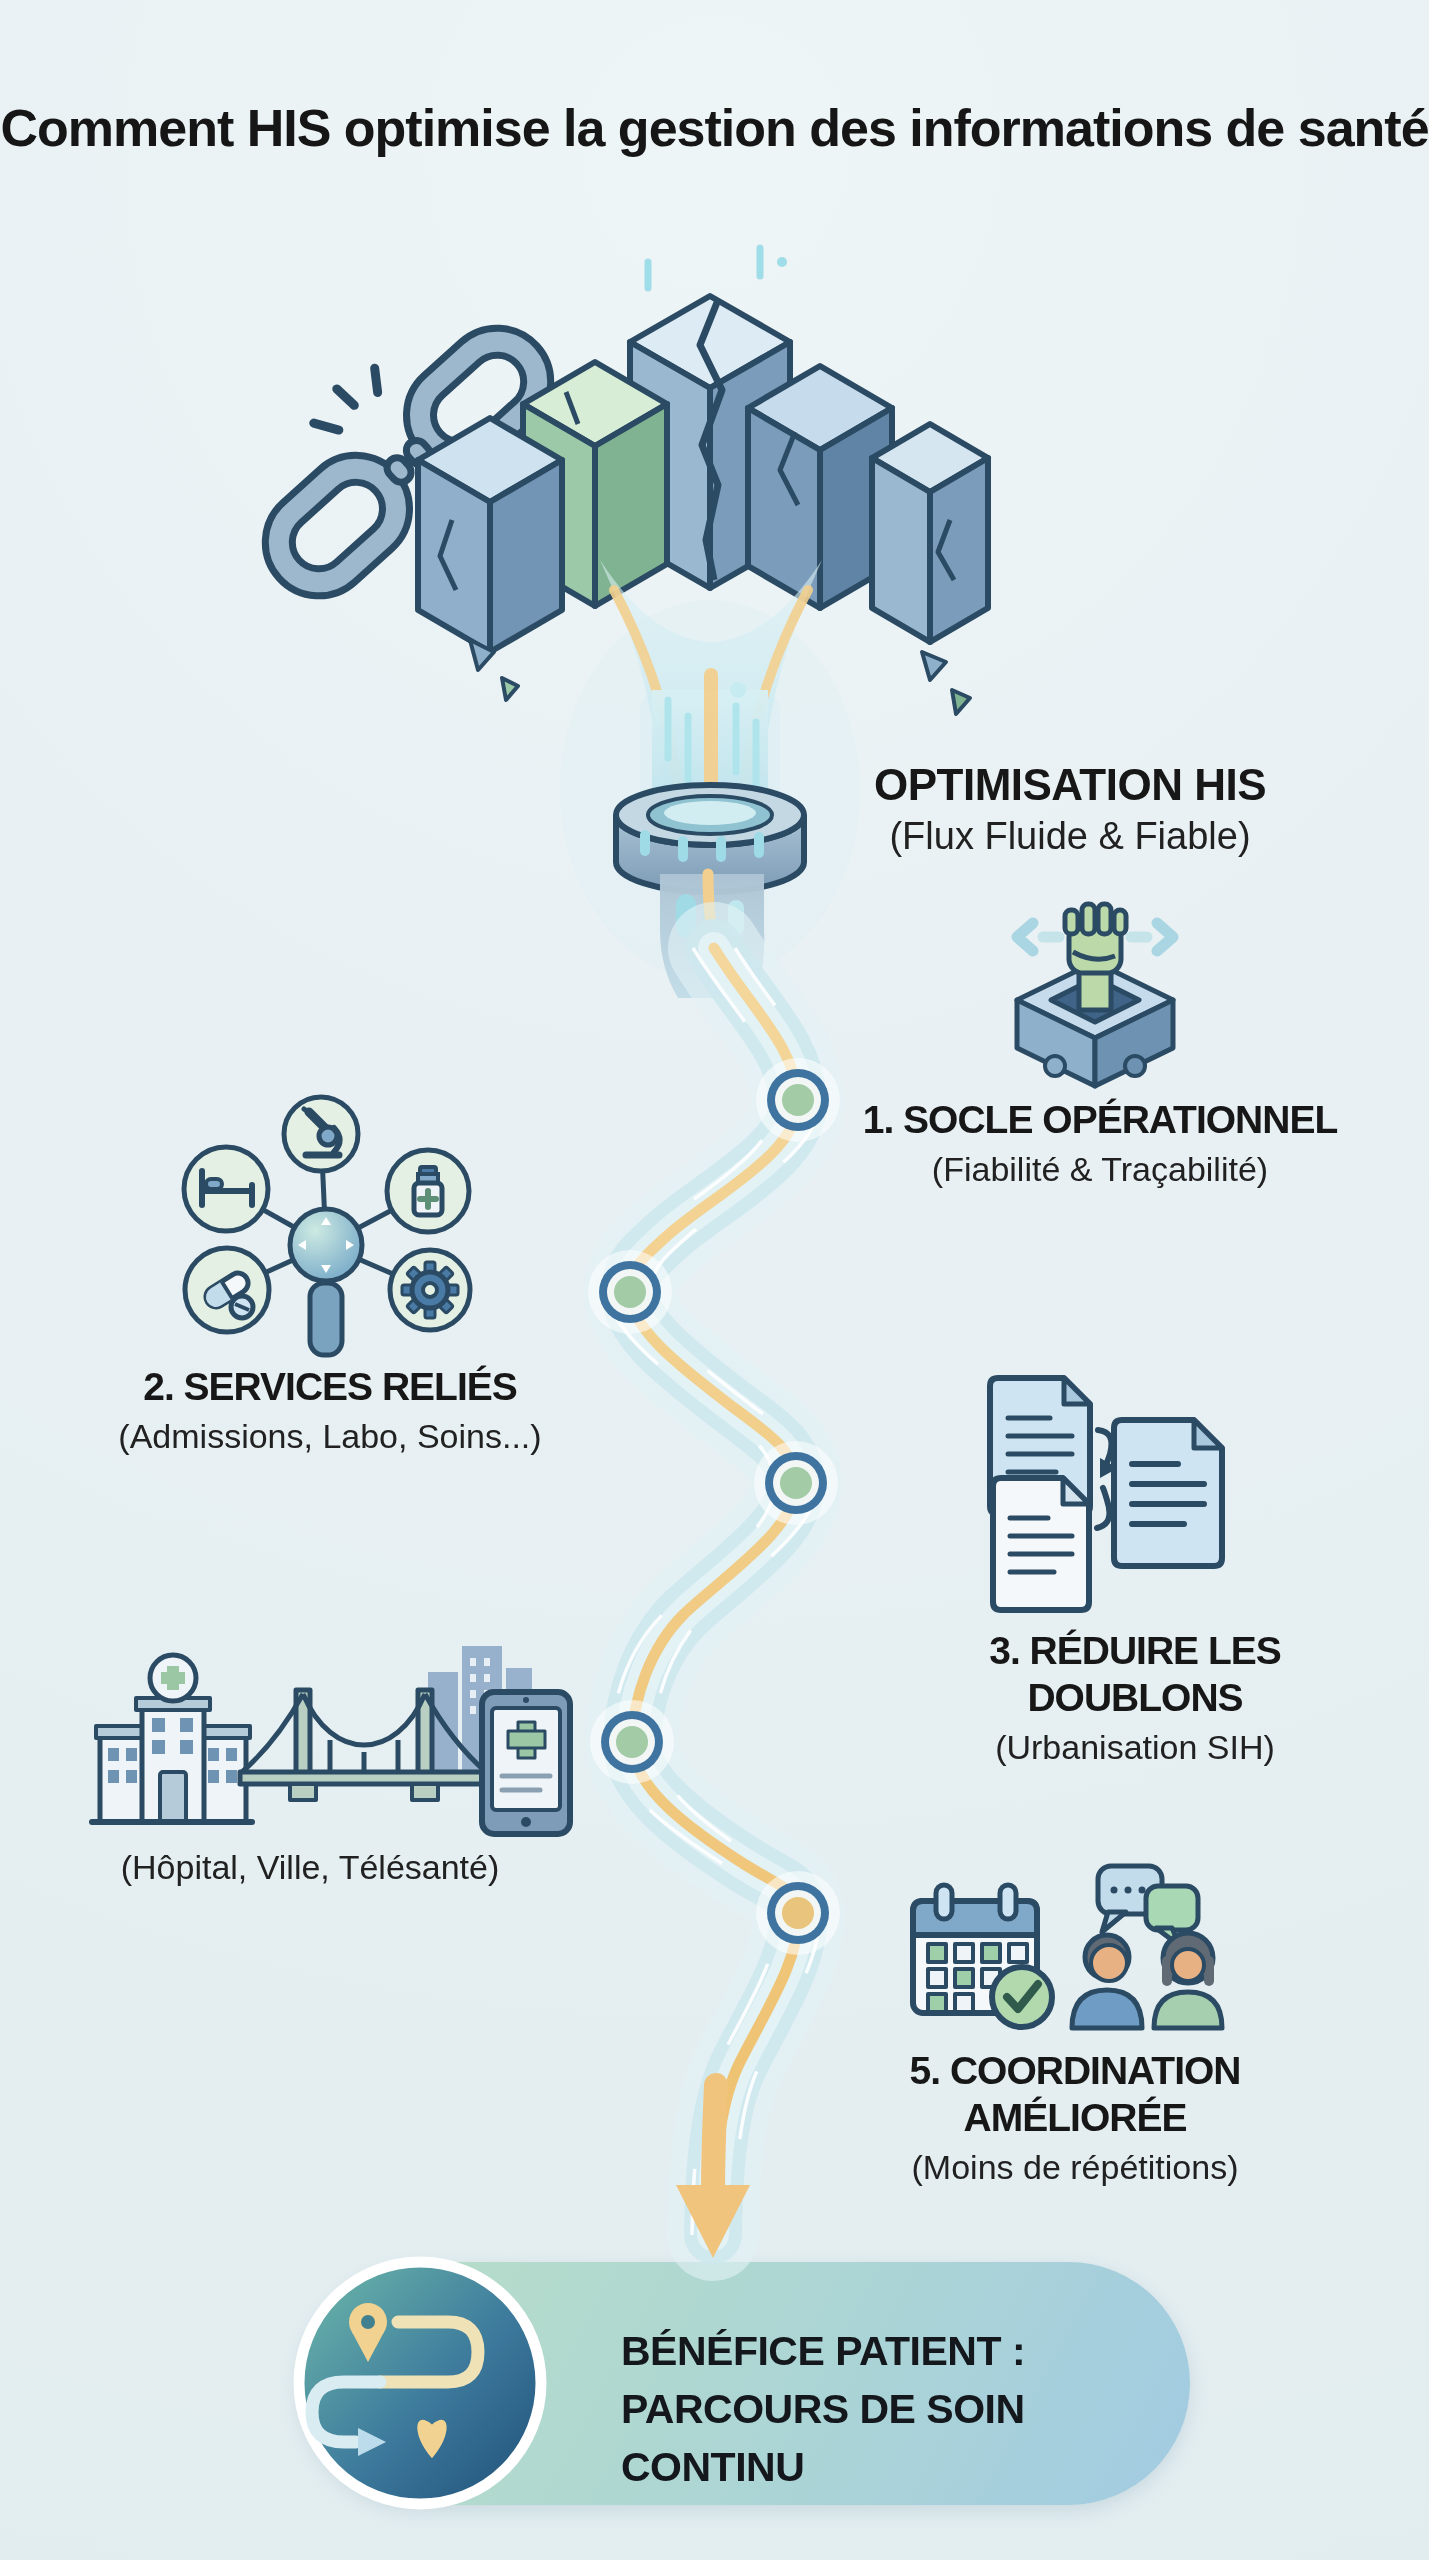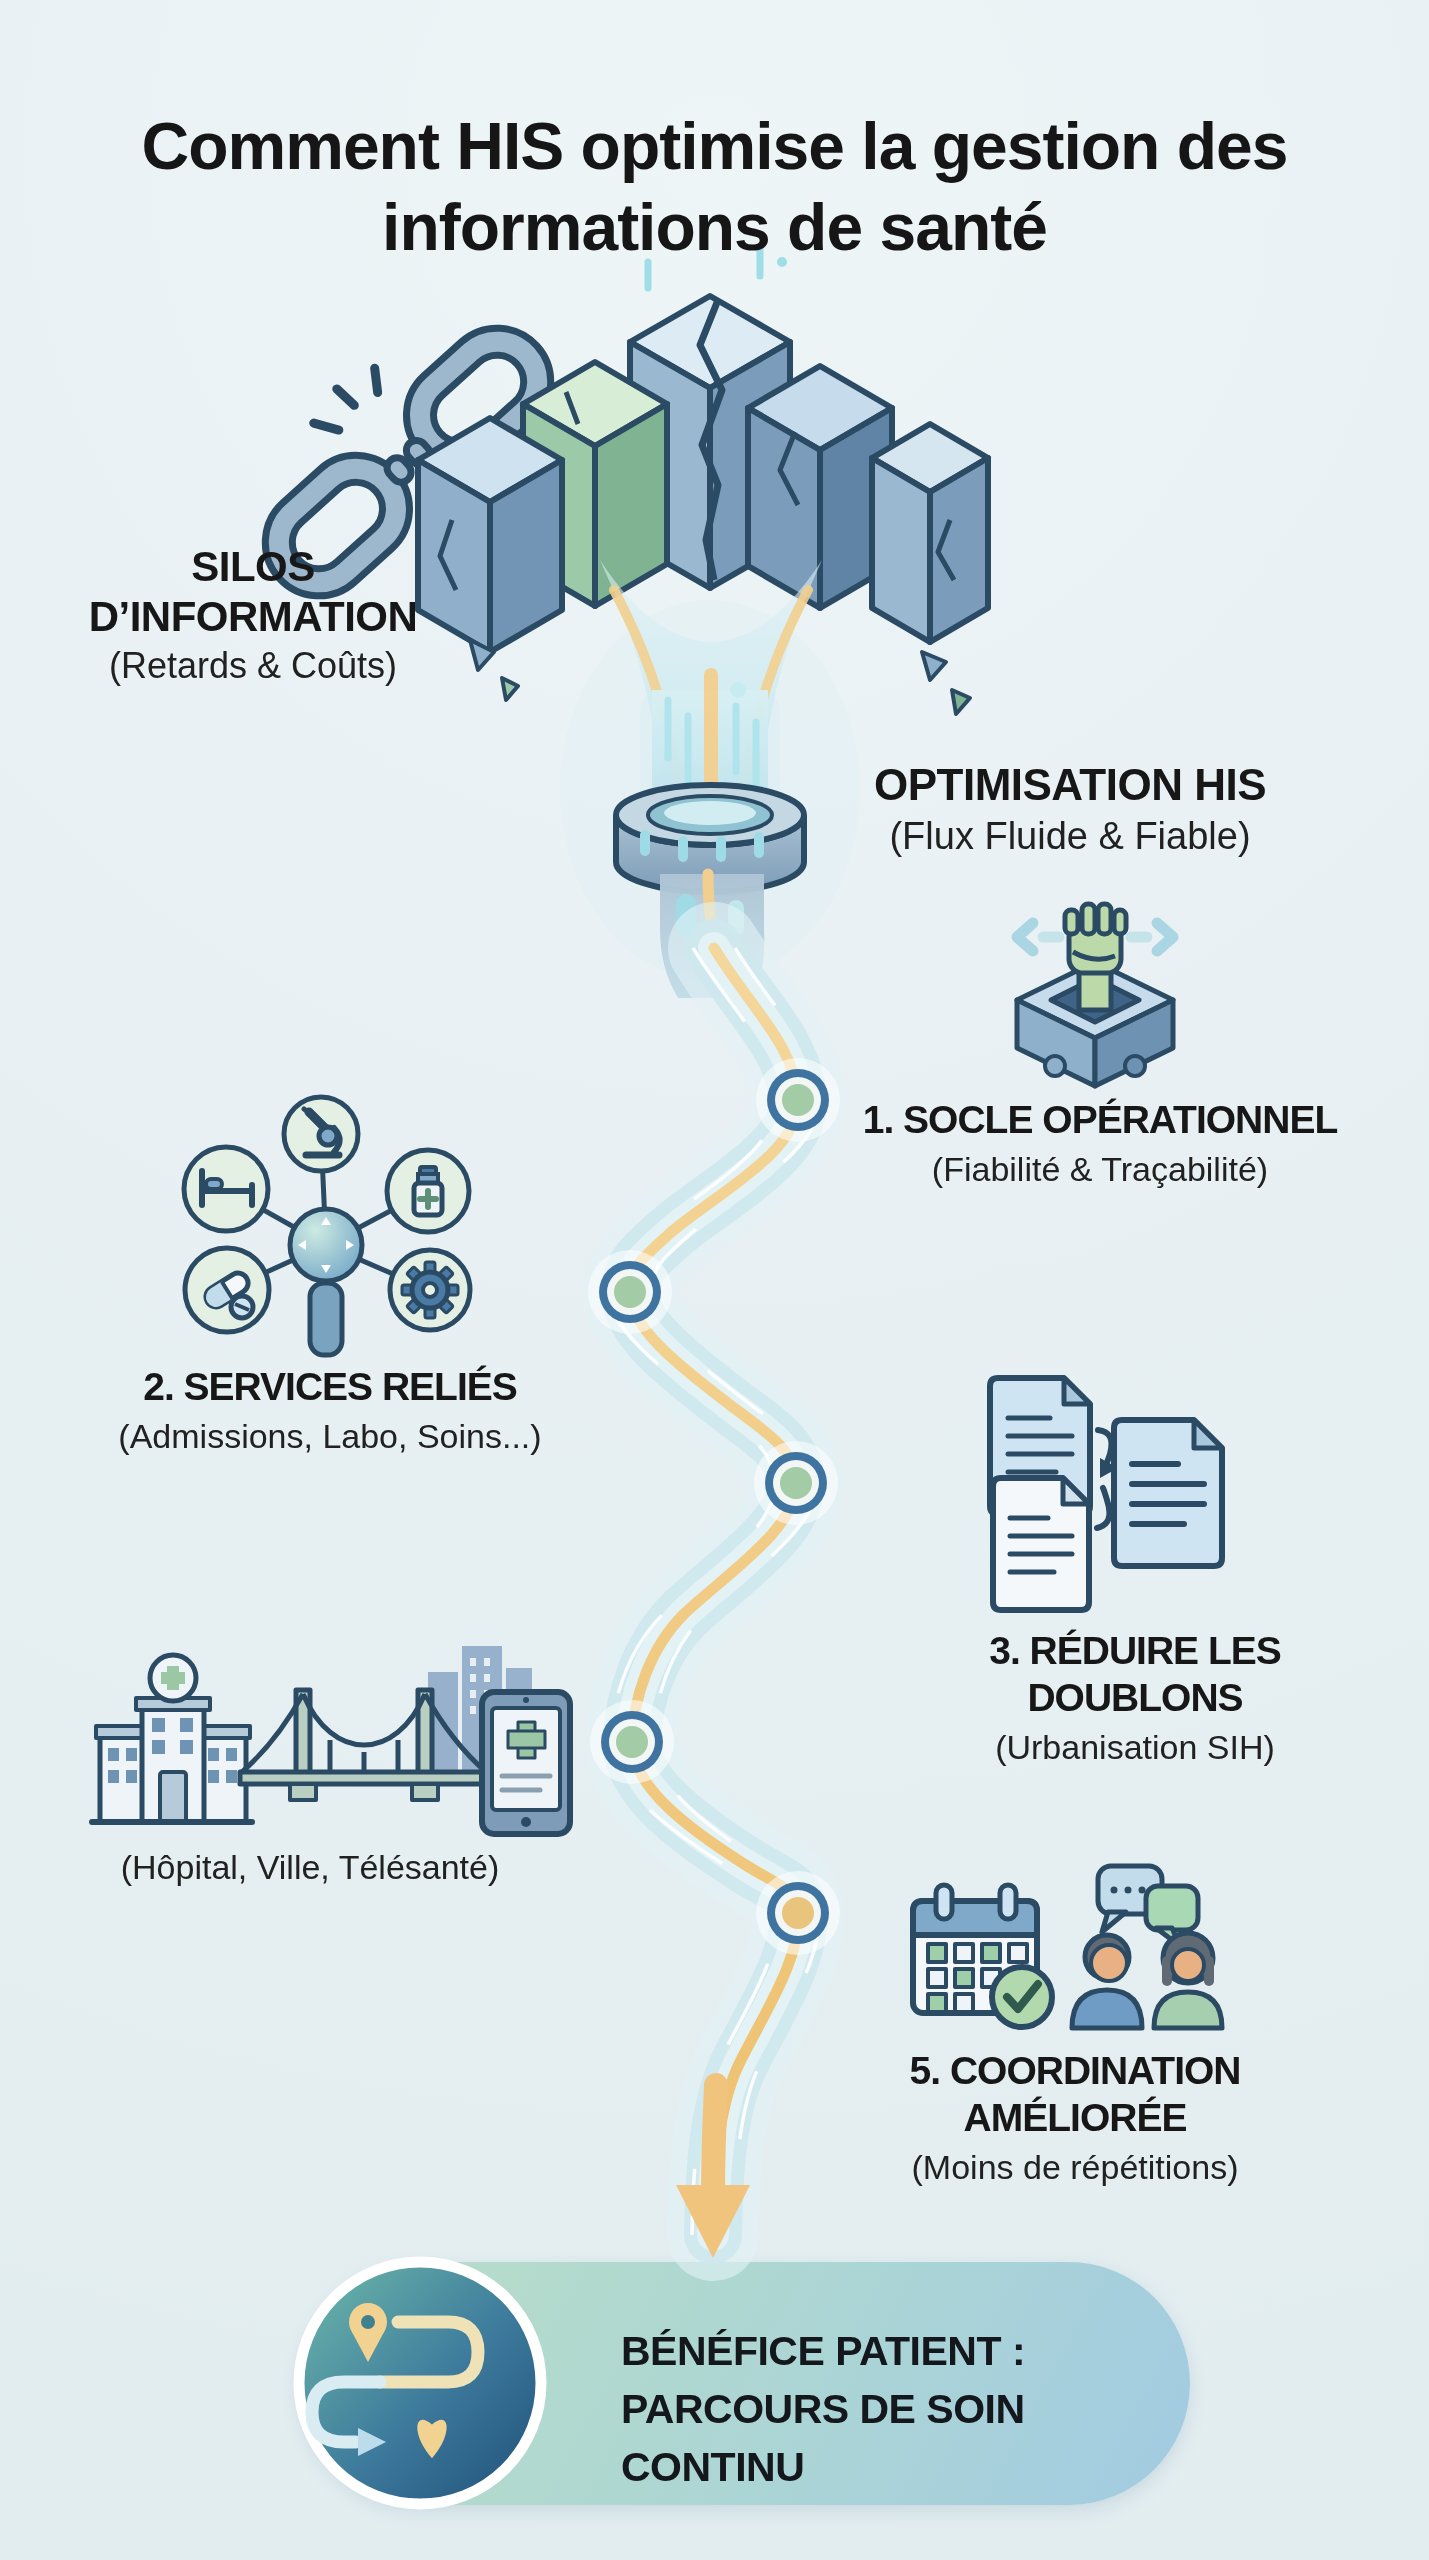--- a/index.html
+++ b/index.html
@@ -5,21 +5,21 @@
   html,body{margin:0;padding:0;background:#d9e4e8;}
   .stage{
     position:relative;width:1429px;height:2560px;overflow:hidden;
     background:radial-gradient(circle at 50% 6%, #eef5f7 0%, #e8f0f3 40%, #e2edf0 100%);
     font-family:"Liberation Sans", sans-serif;
     color:#1b1b1b;
   }
   .abs{position:absolute;}
   .page-title{
     left:0;right:0;top:62px;text-align:center;
-    font-size:66px;line-height:1.22;font-weight:800;letter-spacing:-1px;color:#161616;
+    font-size:52px;line-height:1.22;font-weight:800;letter-spacing:-1px;color:#161616;
   }
   .label{text-align:center;}
   .label .t{font-weight:800;letter-spacing:-0.5px;color:#171717;}
   .label .s{font-weight:400;color:#212121;margin-top:4px;}
   .problem-label{left:28px;top:542px;width:450px;}
   .problem-label .t{font-size:42px;line-height:1.18;}
   .problem-label .s{font-size:36px;}
   .solution-label{left:810px;top:760px;width:520px;}
   .solution-label .t{font-size:44px;line-height:1.15;}
   .solution-label .s{font-size:38px;}
@@ -483,24 +483,20 @@
       </g>
       <path d="M 398 2322 H 448 Q 478 2322 478 2352 Q 478 2382 448 2382 H 380" fill="none" stroke="#efe2b6" stroke-width="13" stroke-linecap="round"></path>
       <path d="M 380 2382 H 344 Q 312 2382 312 2412 Q 312 2442 344 2442 H 356" fill="none" stroke="#d8ecf2" stroke-width="13" stroke-linecap="round"></path>
       <polygon points="358,2428 358,2456 386,2442" fill="#bcdcec"></polygon>
       <path transform="translate(432,2440) scale(2.6)" d="M 0 7 C -8 -2 -7 -12 0 -6 C 7 -12 8 -2 0 7 Z" fill="#f2d291"></path>
     </g>
   </svg>
 
   <h1 class="abs page-title txt">Comment HIS optimise la gestion des informations de santé</h1>
 
-  <div class="abs label problem-label txt">
-    <div class="t">SILOS D’INFORMATION</div>
-    <div class="s">(Retards &amp; Coûts)</div>
-  </div>
 
   <div class="abs label solution-label txt">
     <div class="t">OPTIMISATION HIS</div>
     <div class="s">(Flux Fluide &amp; Fiable)</div>
   </div>
 
   <div class="abs label step-label step1-label txt">
     <div class="t">1. SOCLE OPÉRATIONNEL</div>
     <div class="s">(Fiabilité &amp; Traçabilité)</div>
   </div>

